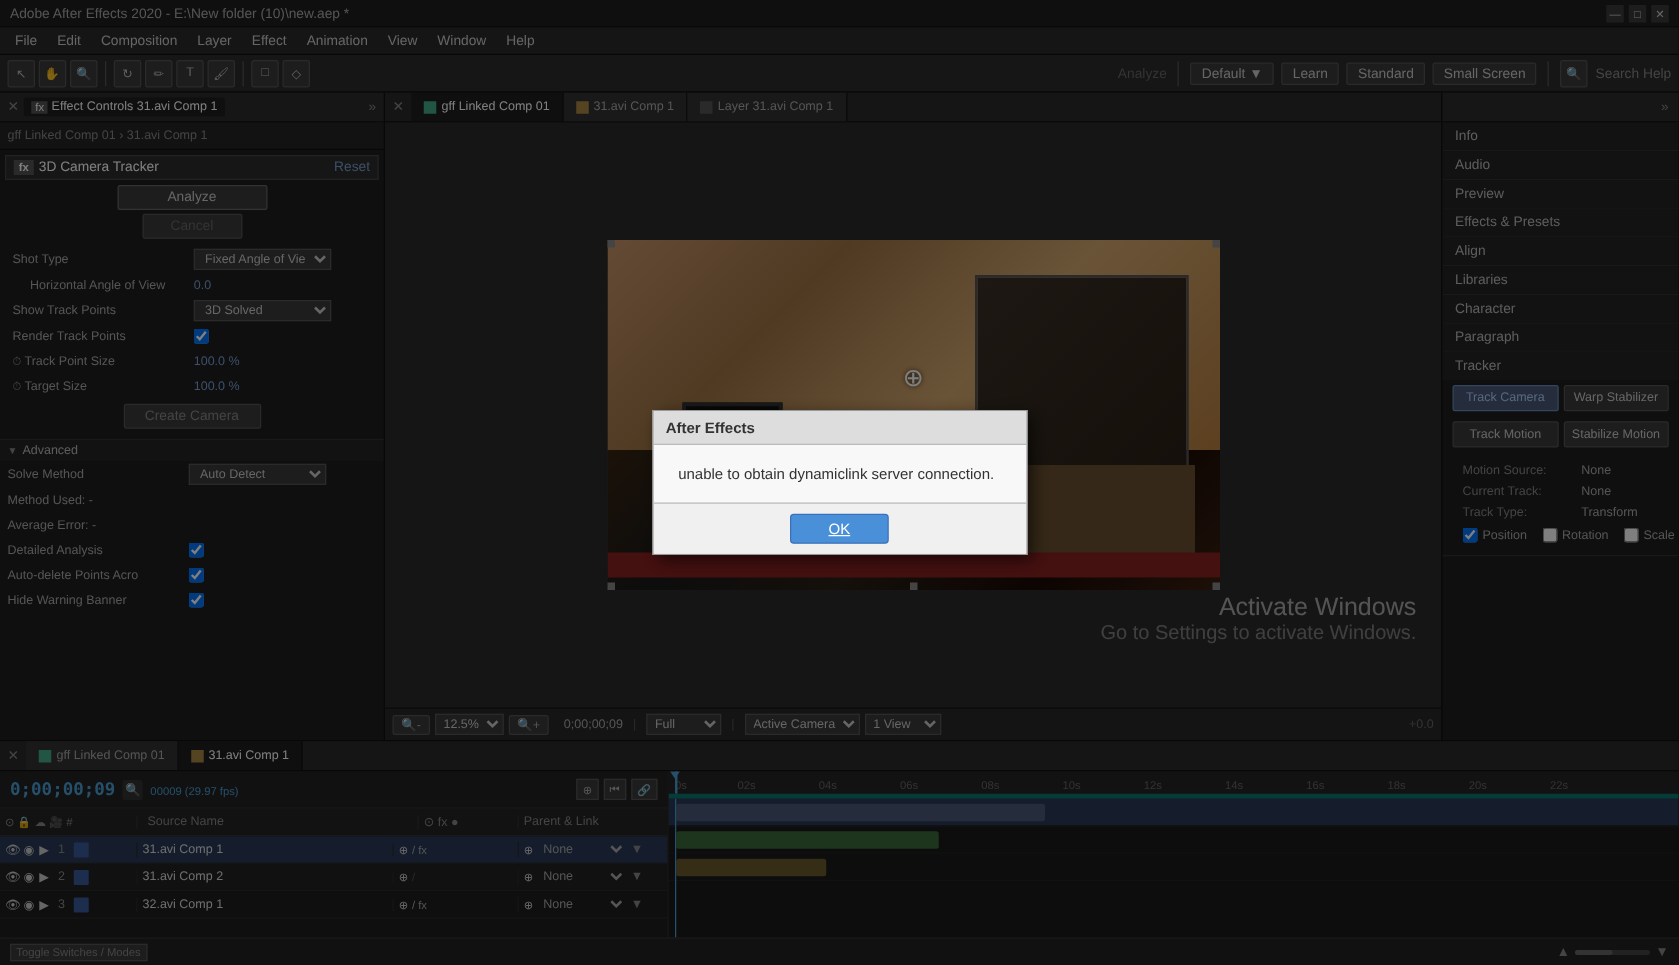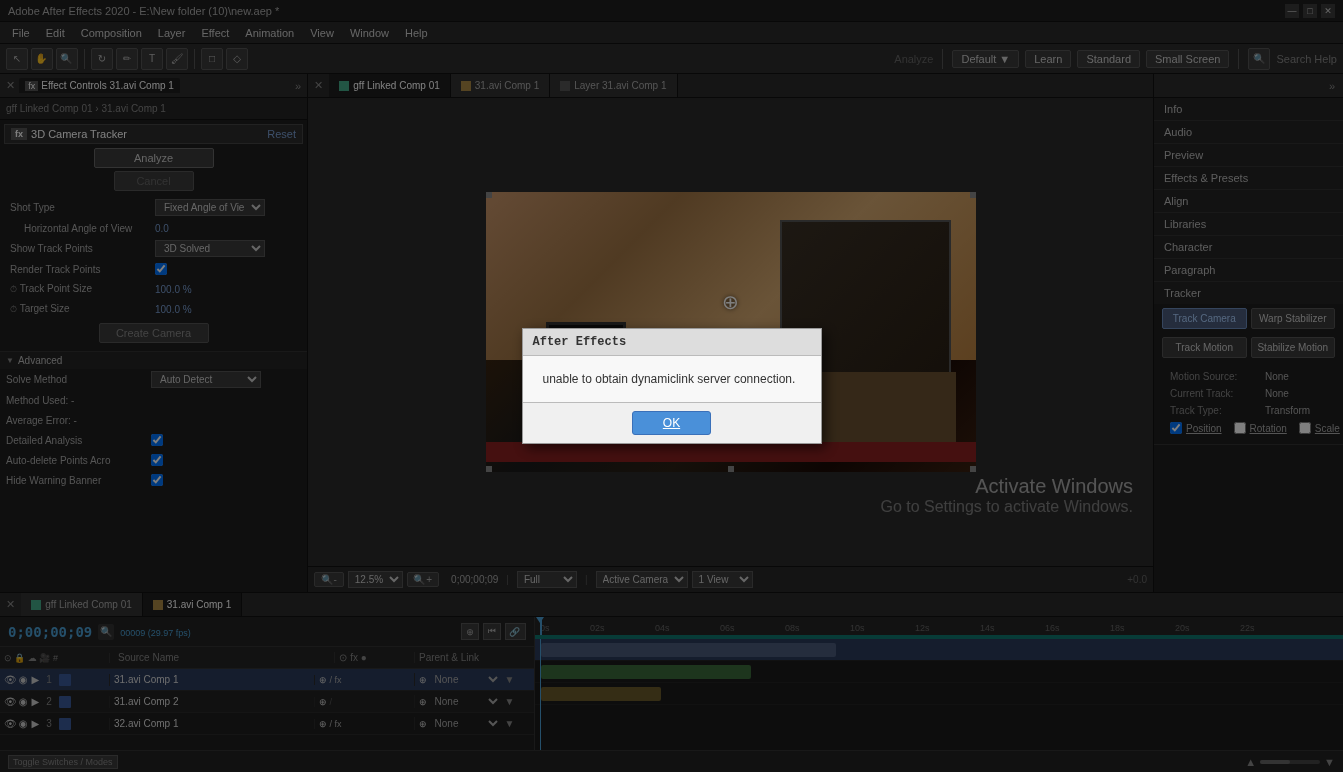--- a/index.html
+++ b/index.html
@@ -467,21 +467,21 @@
     .track-prop-row {
       display: flex;
       align-items: center;
       gap: 4px;
       margin-bottom: 3px;
       font-size: 10px;
     }
     .track-prop-check {
       width: 12px; height: 12px;
     }
-    .track-prop-label { color: #aaa; text-decoration: underline; }
+    .track-prop-label { color: #aaa; }
 
     
     .timeline-panel {
       height: 180px;
       background: #1e1e1e;
       border-top: 1px solid #111;
       display: flex;
       flex-direction: column;
     }
     .timeline-tabs {
@@ -713,21 +713,20 @@
       width: 300px;
       box-shadow: 4px 4px 12px rgba(0,0,0,0.6);
     }
     .dialog-title-bar {
       background: #ddd;
       padding: 6px 10px;
       font-size: 12px;
       font-weight: bold;
       color: #333;
       border-bottom: 1px solid #bbb;
-      font-family: Liberation Mono, monospace;
     }
     .dialog-body {
       padding: 16px 20px;
       font-size: 12px;
       color: #333;
       background: #f8f8f8;
     }
     .dialog-footer {
       padding: 8px 10px;
       display: flex;

